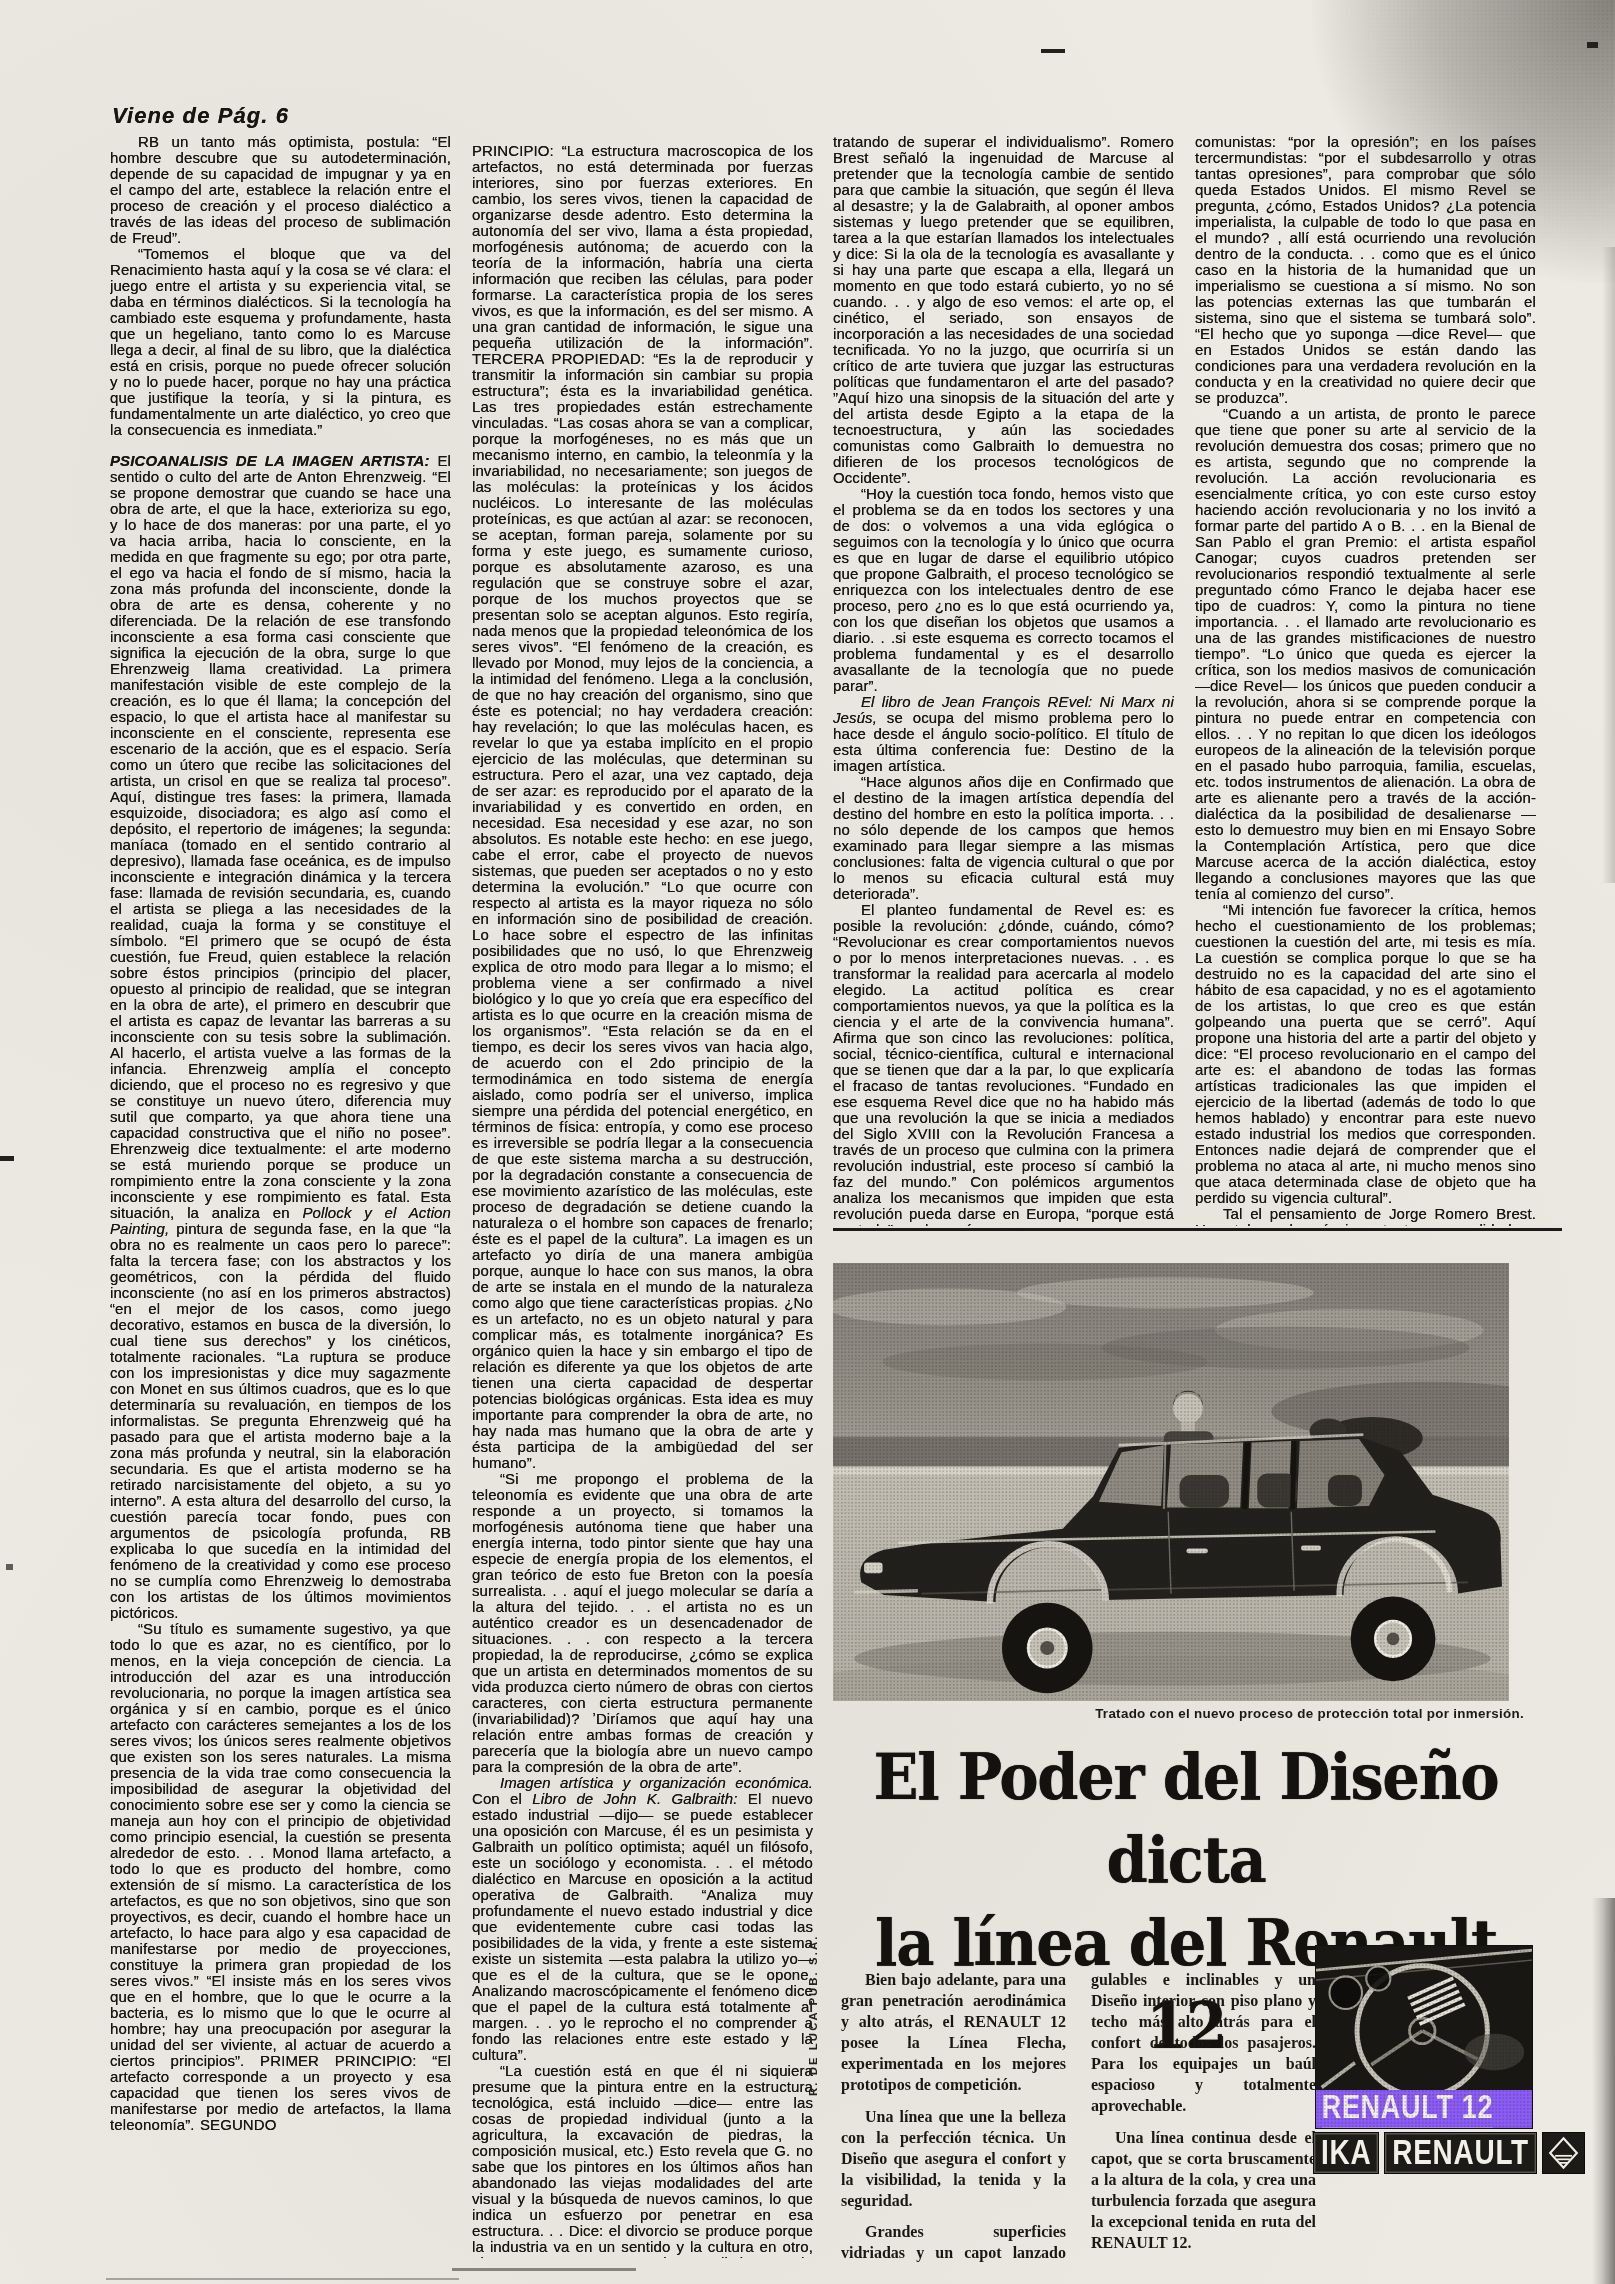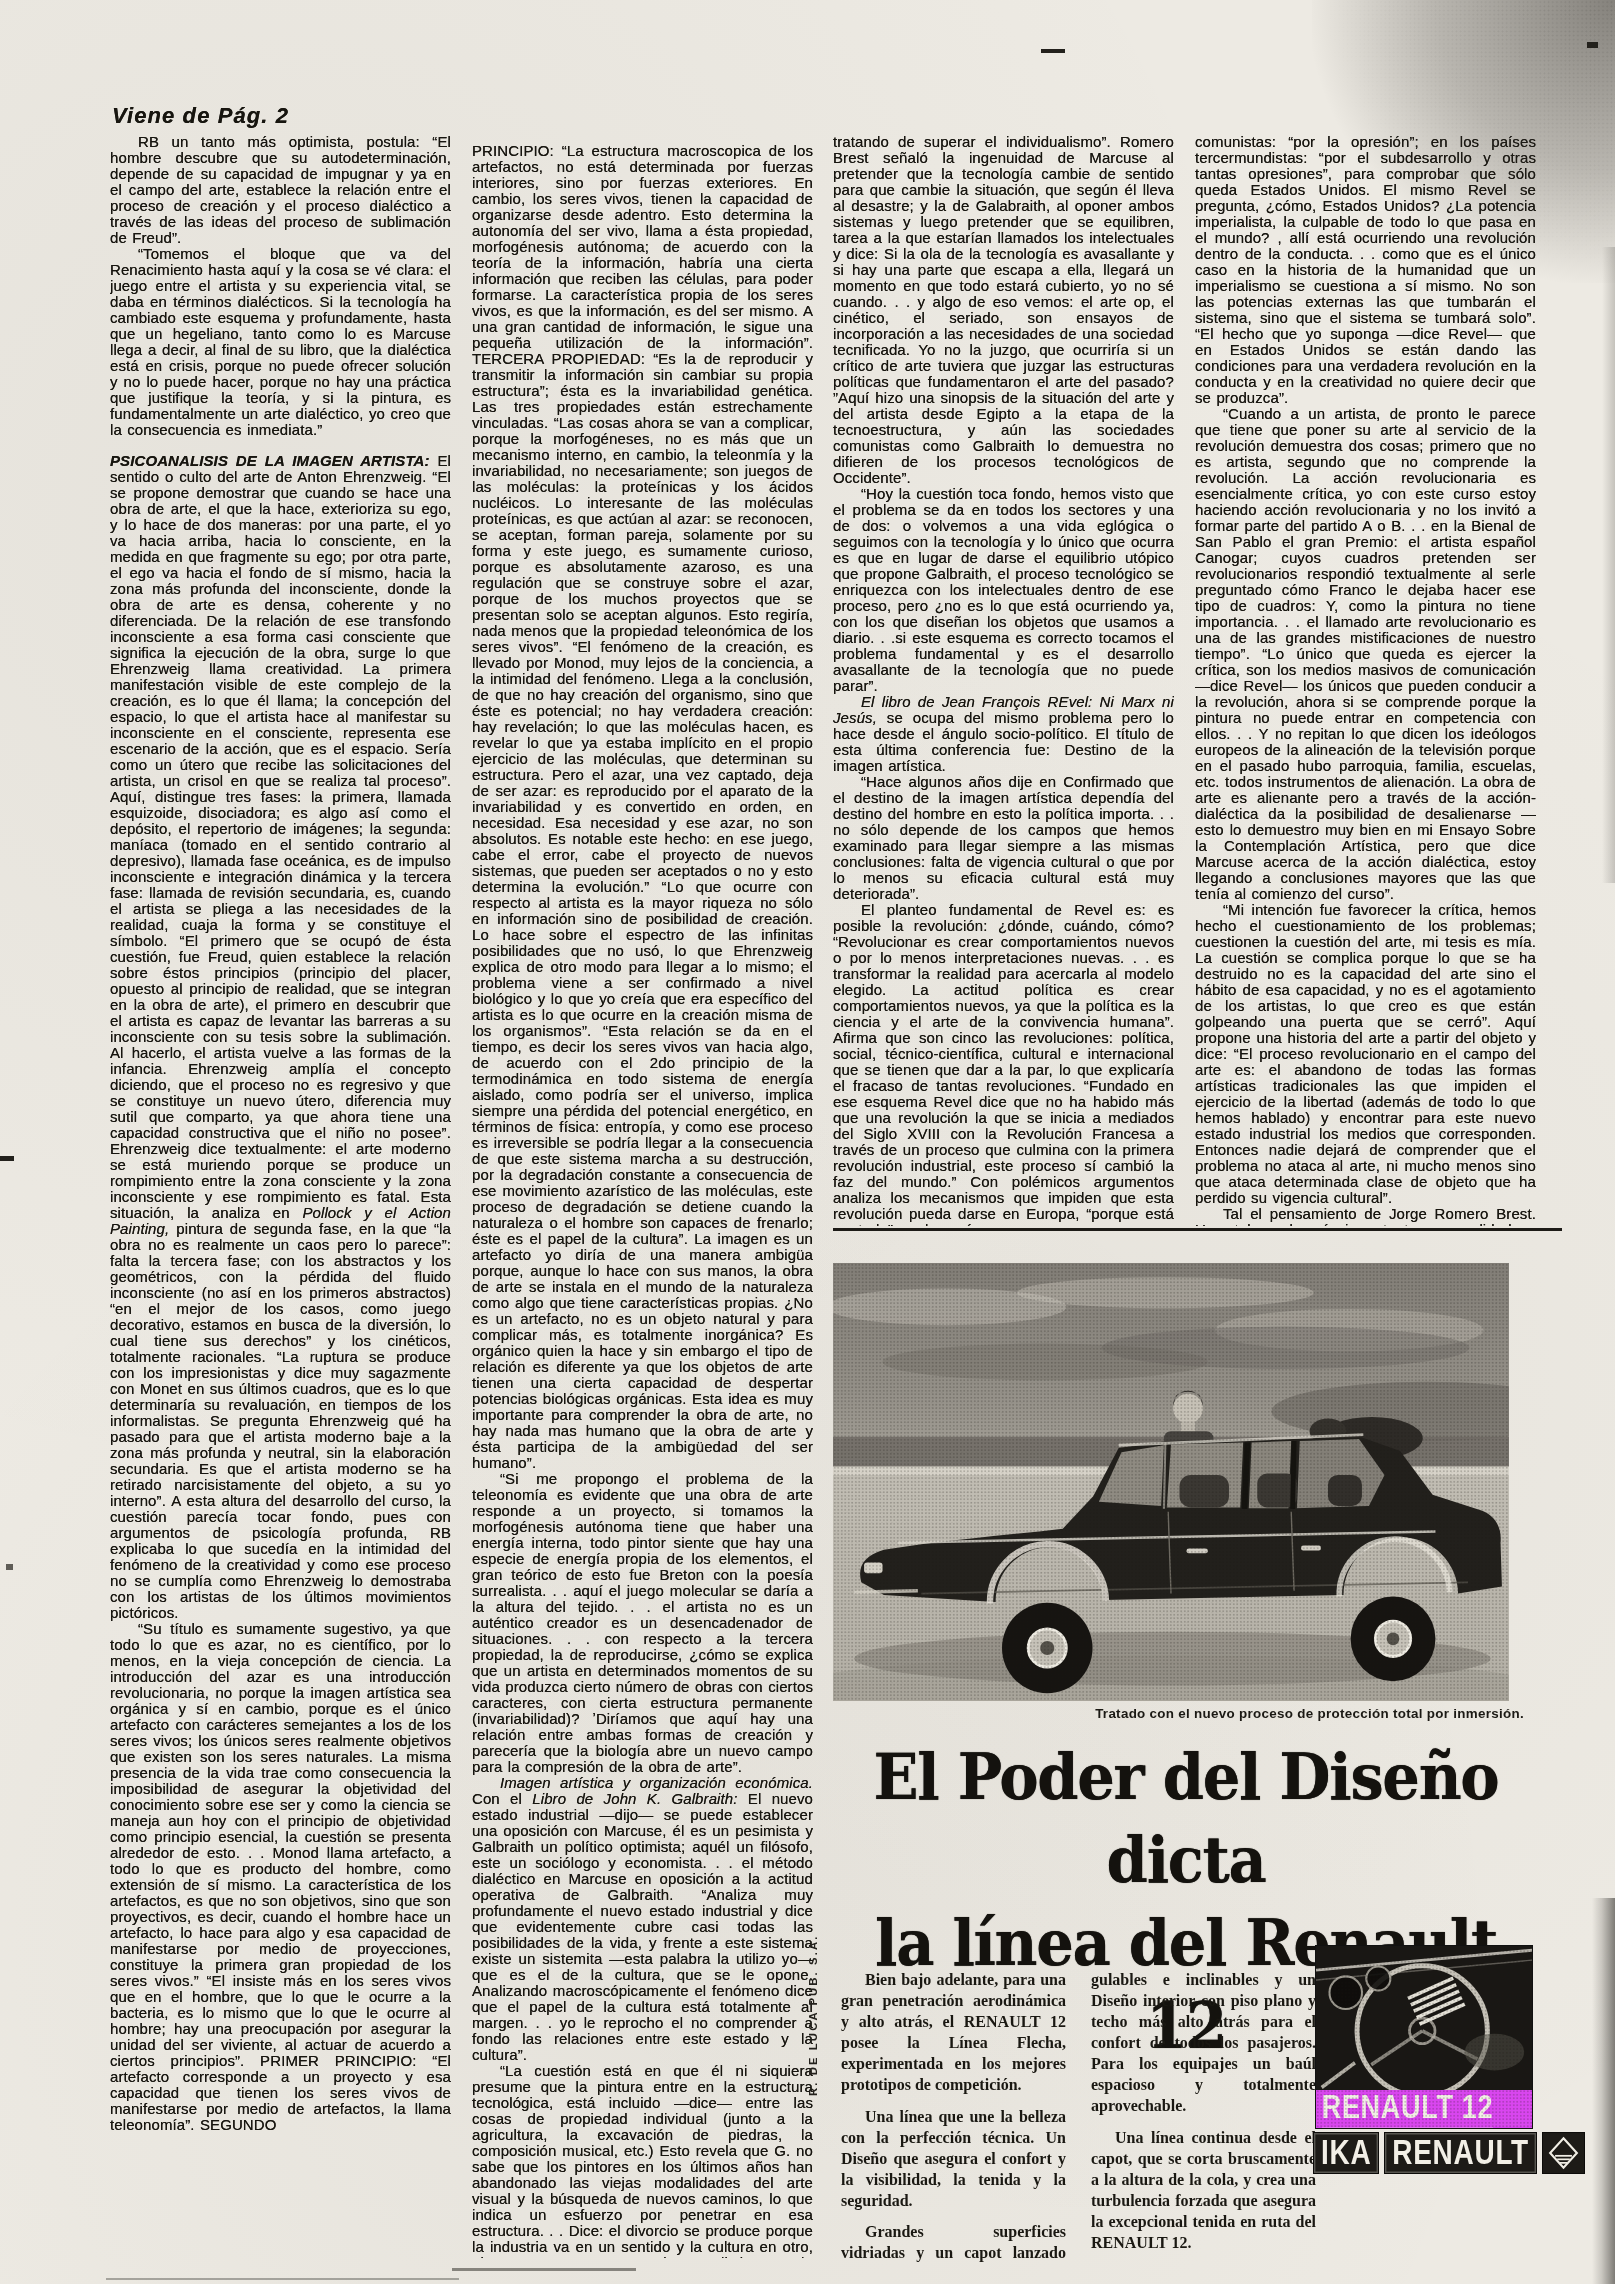--- a/index.html
+++ b/index.html
@@ -70,21 +70,21 @@
   #adcol-1{left:1091px;}
   .adcol p{margin:0 0 10.6px 0;}
   .adcol p.ind{text-indent:24px;}
   
   .dash{
     position:absolute;left:1315px;top:1945px;width:216px;height:182px;
     background:#1a1815;overflow:hidden;border:0.7px solid #111;
   }
   .dash svg{display:block;width:100%;height:145px;}
   .wordmark{
-    position:absolute;left:0;right:0;top:144px;height:39px;background:#d946ef;
+    position:absolute;left:0;right:0;top:144px;height:39px;background:#8b5cf6;
     display:flex;align-items:center;justify-content:flex-start;padding-left:5.7px;
   }
   .wordmark span{
     color:#f2efe6;font-weight:bold;font-size:27px;letter-spacing:0.7px;
     transform:scaleY(1.25);display:inline-block;border-bottom:2.8px solid #f2efe6;
     padding-bottom:1.4px;white-space:nowrap;
   }
   .logos{position:absolute;left:1313px;top:2132px;height:48px;display:flex;gap:5px;}
   .logobox{
     background:#1d1b17;border:1.4px solid #0c0b09;box-shadow:inset 0 0 0 1.4px rgba(242,239,230,.28);
@@ -115,21 +115,21 @@
     position:absolute;right:0;top:247px;width:14px;height:636px;pointer-events:none;
     background:linear-gradient(to left, rgba(42,40,36,.22), transparent);
   }
   .speck{position:absolute;background:#23211c;}
 </style>
 </head>
 <body>
 
 <div class="page">
 
-  <div class="continued">Viene de Pág. 2</div>
+  <div class="continued">Viene de Pág. 6</div>
 
   <div class="col" id="col-0">
       <p class="ind"><span>RB un tanto más optimista, postula: “El hombre descubre que su autodeterminación, depende de su capacidad de impugnar y ya en el campo del arte, establece la relación entre el proceso de creación y el proceso dialéctico a través de las ideas del proceso de sublimación de Freud”.</span></p>
       <p class="ind"><span>“Tomemos el bloque que va del Renacimiento hasta aquí y la cosa se vé clara: el juego entre el artista y su experiencia vital, se daba en términos dialécticos. Si la tecnología ha cambiado este esquema y profundamente, hasta que un hegeliano, tanto como lo es Marcuse llega a decir, al final de su libro, que la dialéctica está en crisis, porque no puede ofrecer solución y no lo puede hacer, porque no hay una práctica que justifique la teoría, y si la pintura, es fundamentalmente un arte dialéctico, yo creo que la consecuencia es inmediata.”</span></p>
       <p class="gap"><span class="it bd">PSICOANALISIS DE LA IMAGEN ARTISTA:</span><span> El sentido o culto del arte de Anton Ehrenzweig. “El se propone demostrar que cuando se hace una obra de arte, el que la hace, exterioriza su ego, y lo hace de dos maneras: por una parte, el yo va hacia arriba, hacia lo consciente, en la medida en que fragmente su ego; por otra parte, el ego va hacia el fondo de sí mismo, hacia la zona más profunda del inconsciente, donde la obra de arte es densa, coherente y no diferenciada. De la relación de ese transfondo inconsciente a esa forma casi consciente que significa la ejecución de la obra, surge lo que Ehrenzweig llama creatividad. La primera manifestación visible de este complejo de la creación, es lo que él llama; la concepción del espacio, lo que el artista hace al manifestar su inconsciente en el consciente, representa ese escenario de la acción, que es el espacio. Sería como un útero que recibe las solicitaciones del artista, un crisol en que se realiza tal proceso”. Aquí, distingue tres fases: la primera, llamada esquizoide, disociadora; es algo así como el depósito, el repertorio de imágenes; la segunda: maníaca (tomado en el sentido contrario al depresivo), llamada fase oceánica, es de impulso inconsciente e integración dinámica y la tercera fase: llamada de revisión secundaria, es, cuando el artista se pliega a las necesidades de la realidad, cuaja la forma y se constituye el símbolo. “El primero que se ocupó de ésta cuestión, fue Freud, quien establece la relación sobre éstos principios (principio del placer, opuesto al principio de realidad, que se integran en la obra de arte), el primero en descubrir que el artista es capaz de levantar las barreras a su inconsciente con su tesis sobre la sublimación. Al hacerlo, el artista vuelve a las formas de la infancia. Ehrenzweig amplía el concepto diciendo, que el proceso no es regresivo y que se constituye un nuevo útero, diferencia muy sutil que comparto, ya que ahora tiene una capacidad constructiva que el niño no posee”. Ehrenzweig dice textualmente: el arte moderno se está muriendo porque se produce un rompimiento entre la zona consciente y la zona inconsciente y ese rompimiento es fatal. Esta situación, la analiza en </span><span class="it">Pollock y el Action Painting,</span><span> pintura de segunda fase, en la que “la obra no es realmente un caos pero lo parece”: falta la tercera fase; con los abstractos y los geométricos, con la pérdida del fluido inconsciente (no así en los primeros abstractos) “en el mejor de los casos, como juego decorativo, estamos en busca de la diversión, lo cual tiene sus derechos” y los cinéticos, totalmente racionales. “La ruptura se produce con los impresionistas y dice muy sagazmente con Monet en sus últimos cuadros, que es lo que determinaría su revaluación, en tiempos de los informalistas. Se pregunta Ehrenzweig qué ha pasado para que el artista moderno baje a la zona más profunda y neutral, sin la elaboración secundaria. Es que el artista moderno se ha retirado narcisistamente del objeto, a su yo interno”. A esta altura del desarrollo del curso, la cuestión parecía tocar fondo, pues con argumentos de psicología profunda, RB explicaba lo que sucedía en la intimidad del fenómeno de la creatividad y como ese proceso no se cumplía como Ehrenzweig lo demostraba con los artistas de los últimos movimientos pictóricos.</span></p>
       <p class="ind"><span>“Su título es sumamente sugestivo, ya que todo lo que es azar, no es científico, por lo menos, en la vieja concepción de ciencia. La introducción del azar es una introducción revolucionaria, no porque la imagen artística sea orgánica y sí en cambio, porque es el único artefacto con carácteres semejantes a los de los seres vivos; los únicos seres realmente objetivos que existen son los seres naturales. La misma presencia de la vida trae como consecuencia la imposibilidad de asegurar la objetividad del conocimiento sobre ese ser y como la ciencia se maneja aun hoy con el principio de objetividad como principio esencial, la cuestión se presenta alrededor de esto. . . Monod llama artefacto, a todo lo que es producto del hombre, como extensión de sí mismo. La característica de los artefactos, es que no son objetivos, sino que son proyectivos, es decir, cuando el hombre hace un artefacto, lo hace para algo y esa capacidad de manifestarse por medio de proyecciones, constituye la primera gran propiedad de los seres vivos.” “El insiste más en los seres vivos que en el hombre, que lo que le ocurre a la bacteria, es lo mismo que lo que le ocurre al hombre; hay una preocupación por asegurar la unidad del ser viviente, al actuar de acuerdo a ciertos principios”. PRIMER PRINCIPIO: “El artefacto corresponde a un proyecto y esa capacidad que tienen los seres vivos de manifestarse por medio de artefactos, la llama teleonomía”. SEGUNDO</span></p>
     </div>
   <div class="col" id="col-1">
       <p><span>PRINCIPIO: “La estructura macroscopica de los artefactos, no está determinada por fuerzas interiores, sino por fuerzas exteriores. En cambio, los seres vivos, tienen la capacidad de organizarse desde adentro. Esto determina la autonomía del ser vivo, llama a ésta propiedad, morfogénesis autónoma; de acuerdo con la teoría de la información, habría una cierta información que reciben las células, para poder formarse. La característica propia de los seres vivos, es que la información, es del ser mismo. A una gran cantidad de información, le sigue una pequeña utilización de la información”. TERCERA PROPIEDAD: “Es la de reproducir y transmitir la información sin cambiar su propia estructura”; ésta es la invariabilidad genética. Las tres propiedades están estrechamente vinculadas. “Las cosas ahora se van a complicar, porque la morfogéneses, no es más que un mecanismo interno, en cambio, la teleonmía y la invariabilidad, no necesariamente; son juegos de las moléculas: la proteínicas y los ácidos nucléicos. Lo interesante de las moléculas proteínicas, es que actúan al azar: se reconocen, se aceptan, forman pareja, solamente por su forma y este juego, es sumamente curioso, porque es absolutamente azaroso, es una regulación que se construye sobre el azar, porque de los muchos proyectos que se presentan solo se aceptan algunos. Esto regiría, nada menos que la propiedad teleonómica de los seres vivos”. “El fenómeno de la creación, es llevado por Monod, muy lejos de la conciencia, a la intimidad del fenómeno. Llega a la conclusión, de que no hay creación del organismo, sino que éste es potencial; no hay verdadera creación: hay revelación; lo que las moléculas hacen, es revelar lo que ya estaba implícito en el propio ejercicio de las moléculas, que determinan su estructura. Pero el azar, una vez captado, deja de ser azar: es reproducido por el aparato de la invariabilidad y es convertido en orden, en necesidad. Esa necesidad y ese azar, no son absolutos. Es notable este hecho: en ese juego, cabe el error, cabe el proyecto de nuevos sistemas, que pueden ser aceptados o no y esto determina la evolución.” “Lo que ocurre con respecto al artista es la mayor riqueza no sólo en información sino de posibilidad de creación. Lo hace sobre el espectro de las infinitas posibilidades que no usó, lo que Ehrenzweig explica de otro modo para llegar a lo mismo; el problema viene a ser confirmado a nivel biológico y lo que yo creía que era específico del artista es lo que ocurre en la creación misma de los organismos”. “Esta relación se da en el tiempo, es decir los seres vivos van hacia algo, de acuerdo con el 2do principio de la termodinámica en todo sistema de energía aislado, como podría ser el universo, implica siempre una pérdida del potencial energético, en términos de física: entropía, y como ese proceso es irreversible se podría llegar a la consecuencia de que este sistema marcha a su destrucción, por la degradación constante a consecuencia de ese movimiento azarístico de las moléculas, este proceso de degradación se detiene cuando la naturaleza o el hombre son capaces de frenarlo; éste es el papel de la cultura”. La imagen es un artefacto yo diría de una manera ambigüa porque, aunque lo hace con sus manos, la obra de arte se instala en el mundo de la naturaleza como algo que tiene características propias. ¿No es un artefacto, no es un objeto natural y para complicar más, es totalmente inorgánica? Es orgánico quien la hace y sin embargo el tipo de relación es diferente ya que los objetos de arte tienen una cierta capacidad de despertar potencias biológicas orgánicas. Esta idea es muy importante para comprender la obra de arte, no hay nada mas humano que la obra de arte y ésta participa de la ambigüedad del ser humano”.</span></p>
       <p class="ind"><span>“Si me propongo el problema de la teleonomía es evidente que una obra de arte responde a un proyecto, si tomamos la morfogénesis autónoma tiene que haber una energía interna, todo pintor siente que hay una especie de energía propia de los elementos, el gran teórico de esto fue Breton con la poesía surrealista. . . aquí el juego molecular se daría a la altura del tejido. . . el artista no es un auténtico creador es un desencadenador de situaciones. . . con respecto a la tercera propiedad, la de reproducirse, ¿cómo se explica que un artista en determinados momentos de su vida produzca cierto número de obras con ciertos caracteres, con cierta estructura permanente (invariabilidad)? ʼDiríamos que aquí hay una relación entre ambas formas de creación y parecería que la biología abre un nuevo campo para la compresión de la obra de arte”.</span></p>

